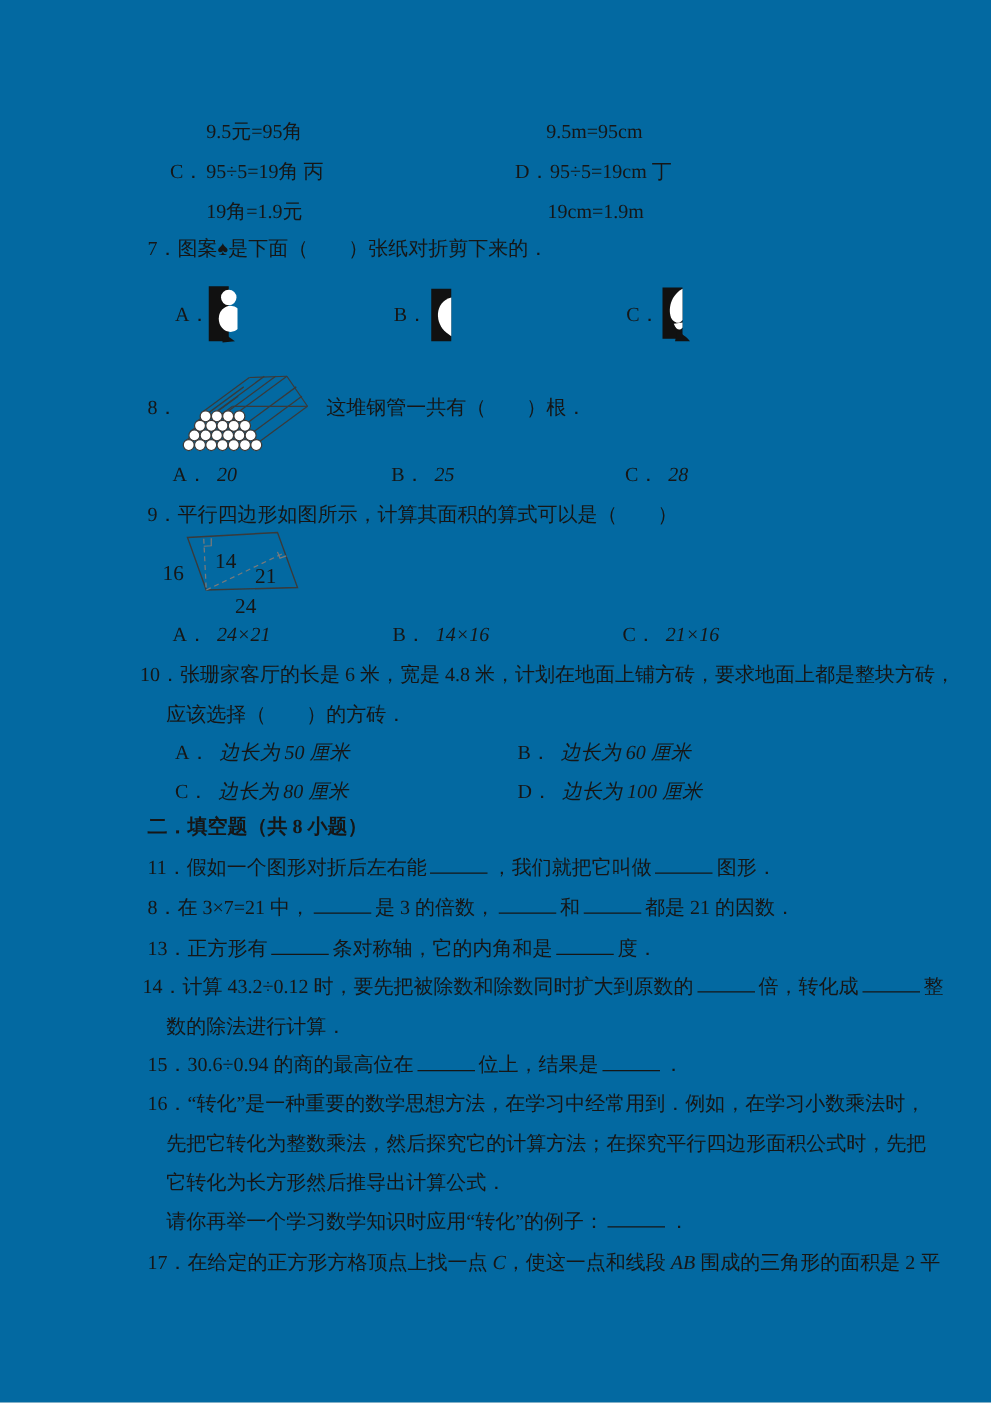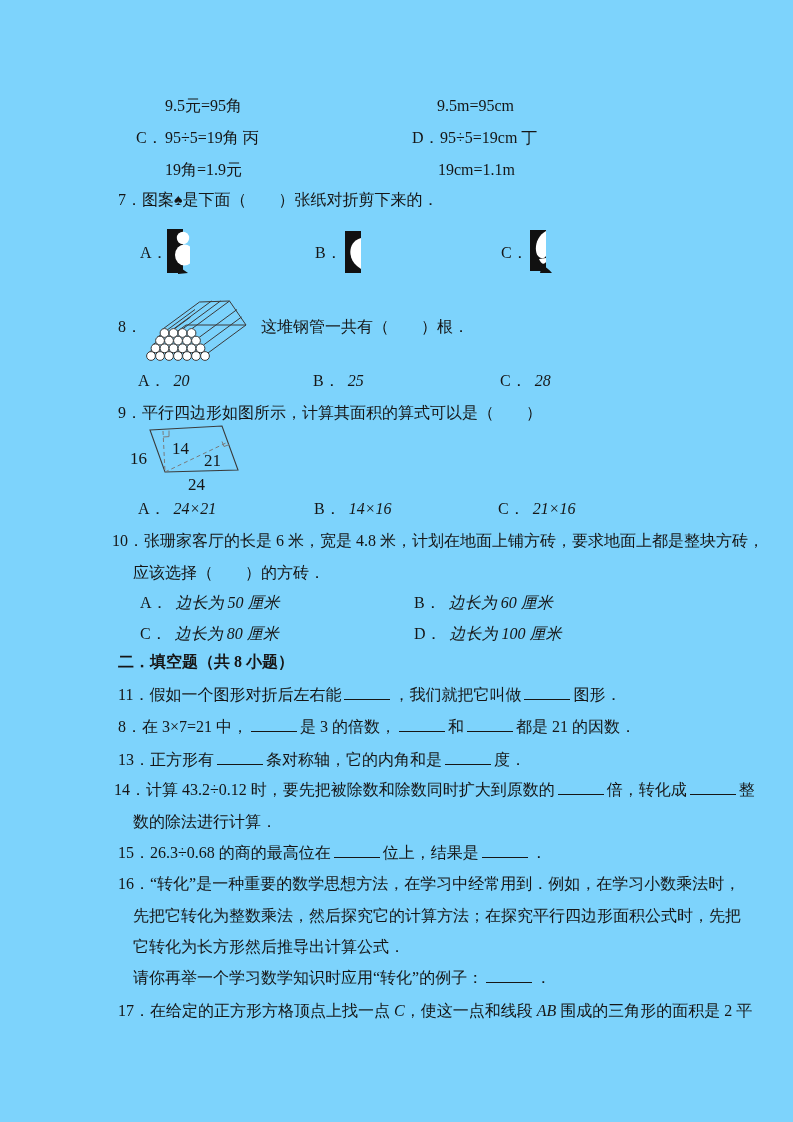--- a/index.html
+++ b/index.html
@@ -1,20 +1,20 @@
 <!DOCTYPE html>
 <html><head>
 <meta charset="utf-8">
 <style>
   html,body{margin:0;padding:0;background:#e8e8e8;}
   .page{
     position:relative;
     width:793px;height:1122px;
     margin:0 auto;
-    background:#7dd3fc;
+    background:#0369a1;
     font-family:"Liberation Serif","DejaVu Serif",serif;
     font-size:16px;
     color:#161616;
     overflow:hidden;
   }
   .line{position:absolute;left:0;width:100%;height:32px;line-height:32px;white-space:nowrap;}
   .pos{position:absolute;top:0;white-space:nowrap;}
   .fig{position:absolute;text-align:right;}
   .bold{font-weight:bold;}
   .i{font-style:italic;}
@@ -38,21 +38,21 @@
     <span class="pos" style="left:437px">9.5m=95cm</span>
   </div>
   <div class="line" style="top:122px">
     <span class="pos" style="left:136px">C．</span>
     <span class="pos" style="left:165px">95÷5=19角 丙</span>
     <span class="pos" style="left:412px">D．</span>
     <span class="pos" style="left:440px">95÷5=19cm 丁</span>
   </div>
   <div class="line" style="top:154px">
     <span class="pos" style="left:165px">19角=1.9元</span>
-    <span class="pos" style="left:438px">19cm=1.1m</span>
+    <span class="pos" style="left:438px">19cm=1.9m</span>
   </div>
 
   <div class="line" style="top:184px">
     <span class="pos" style="left:118px">
       <span>7．</span><span>图案♠是下面（　　）张纸对折剪下来的．</span>
     </span>
   </div>
   <div class="line" style="top:237px">
     <span class="pos" style="left:140px">A．</span>
     <span class="pos" style="left:315px">B．</span>
@@ -202,21 +202,21 @@
     <span class="pos" style="left:114px">
       <span>14．</span><span>计算 43.2÷0.12 时，要先把被除数和除数同时扩大到原数的</span><span class="blank"></span><span>倍，转化成</span><span class="blank"></span><span>整</span>
     </span>
   </div>
   <div class="line" style="top:806px">
     <span class="pos" style="left:133px">数的除法进行计算．</span>
   </div>
 
   <div class="line" style="top:837px">
     <span class="pos" style="left:118px">
-      <span>15．</span><span>26.3÷0.68 的商的最高位在</span><span class="blank"></span><span>位上，结果是</span><span class="blank"></span><span>．</span>
+      <span>15．</span><span>30.6÷0.94 的商的最高位在</span><span class="blank"></span><span>位上，结果是</span><span class="blank"></span><span>．</span>
     </span>
   </div>
 
   <div class="line" style="top:868px">
     <span class="pos" style="left:118px">
       <span>16．</span><span>“转化”是一种重要的数学思想方法，在学习中经常用到．例如，在学习小数乘法时，</span>
     </span>
   </div>
   <div class="line" style="top:931px">
     <span class="pos" style="left:133px">它转化为长方形然后推导出计算公式．</span>

